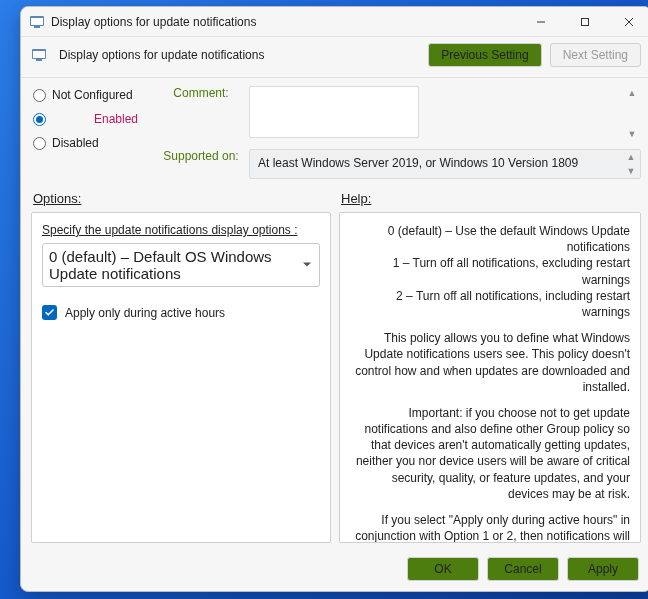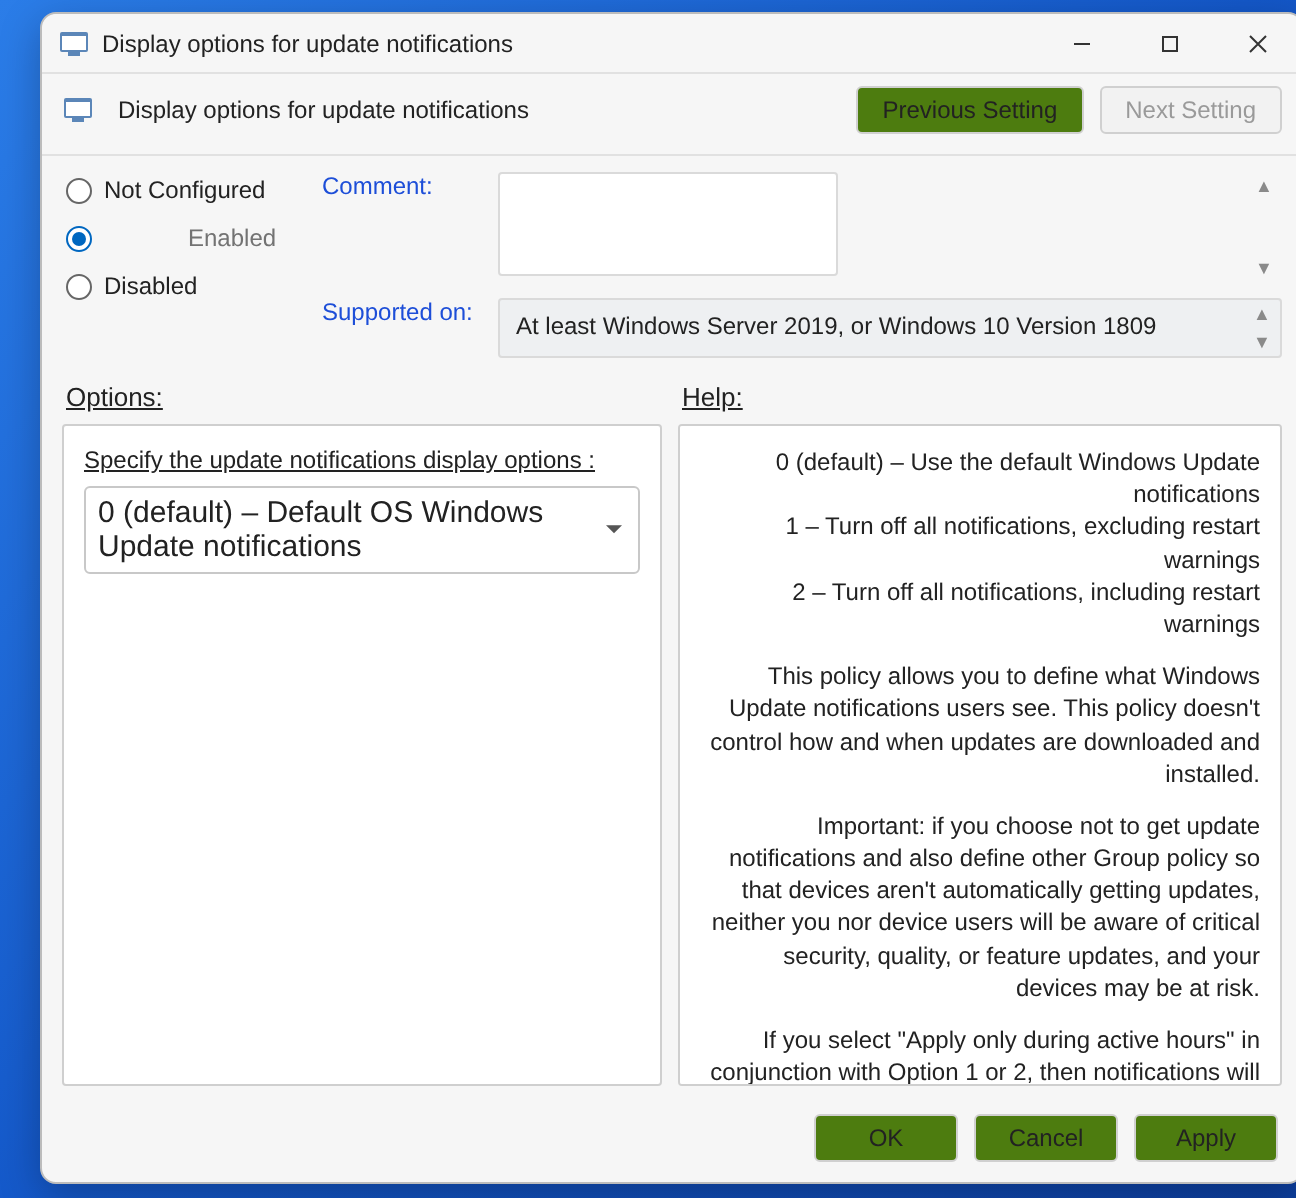--- a/index.html
+++ b/index.html
@@ -73,24 +73,24 @@
   }
   .radio-row { display: flex; align-items: flex-end; gap: 6px; font-size: 12px; }
   .radio {
     width: 13px; height: 13px; border: 1px solid #666; border-radius: 50%;
     display: inline-flex; align-items: center; justify-content: center; background:#fff;
   }
   .radio.checked { border-color: #0067c0; }
   .radio.checked::after {
     content: ""; width: 7px; height: 7px; background: #0067c0; border-radius: 50%;
   }
-  .radio-row.sel { color: #737373; gap: 48px; }
+  .radio-row.sel { color: #be185d; gap: 48px; }
   .meta-col { flex: 1; display: flex; flex-direction: column; gap: 8px; }
   .meta-line { display: flex; gap: 8px; }
-  .meta-line .k { width: 80px; text-align: left; font-size: 12px; color:#1d4ed8; }
+  .meta-line .k { width: 80px; text-align: center; font-size: 12px; color:#4d7c0f; }
   .comment-box {
     flex: 1; height: 52px; background: #fff; border: 1px solid #dadada;
     border-radius: 2px; padding: 4px; font-size: 12px; resize: none;
   }
   .supported-box {
     flex: 1; background: #eef0f2; border: 1px solid #dadada;
     border-radius: 2px; padding: 6px 8px; font-size: 12px; min-height: 30px;
     position: relative;
   }
   .mini-scroll {
@@ -215,20 +215,28 @@
   </div>
 
   <div class="panels">
     <div class="panel options">
       <div class="panel-h">Options:</div>
       <div class="panel-body">
         <div class="opt-label">Specify the update notifications display options :</div>
         <div class="select">
           <span>0 (default) – Default OS Windows Update notifications</span>
         </div>
+        <div class="check-row">
+          <span class="checkbox">
+            <svg width="11" height="11" viewBox="0 0 11 11">
+                <path d="M2 5.5l2.2 2.3L9 3" stroke="#fff" stroke-width="1.6" fill="none" stroke-linecap="round" stroke-linejoin="round"></path>
+              </svg>
+          </span>
+          <span>Apply only during active hours</span>
+        </div>
       </div>
     </div>
 
     <div class="panel help">
       <div class="panel-h">Help:</div>
       <div class="panel-body help-text">
         <p style="margin-bottom:0">0 (default) – Use the default Windows Update notifications</p>
         <p style="margin-bottom:0">1 – Turn off all notifications, excluding restart warnings</p>
         <p>2 – Turn off all notifications, including restart warnings</p>
         <p>This policy allows you to define what Windows Update notifications users see. This policy doesn't control how and when updates are downloaded and installed.</p>

